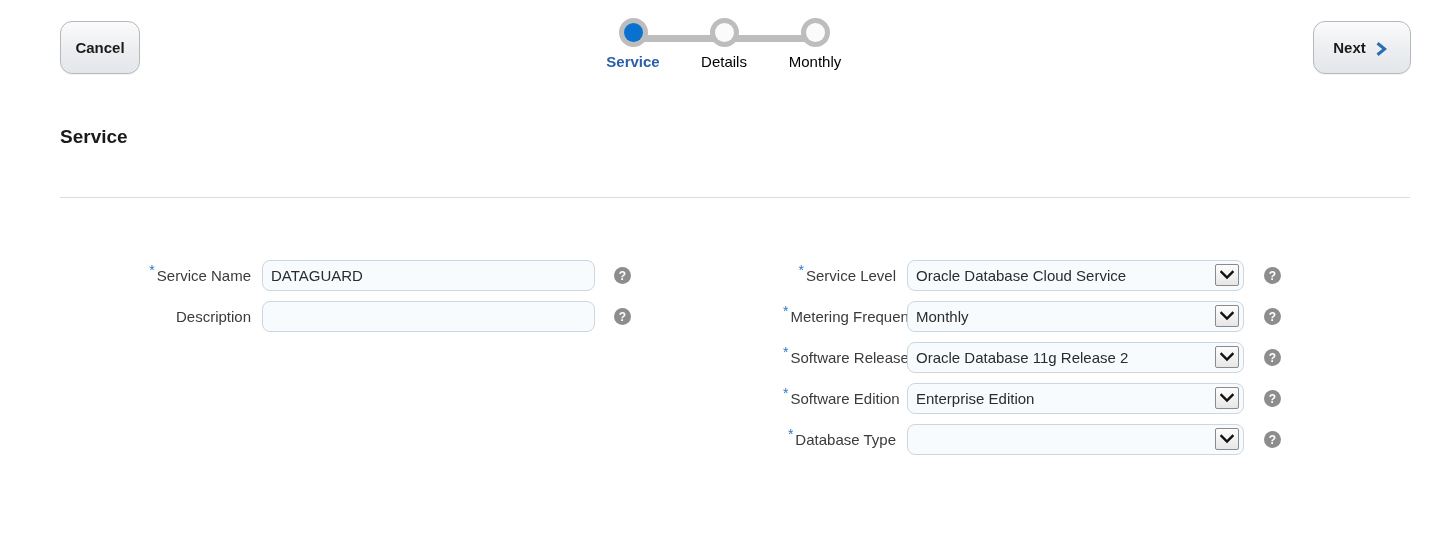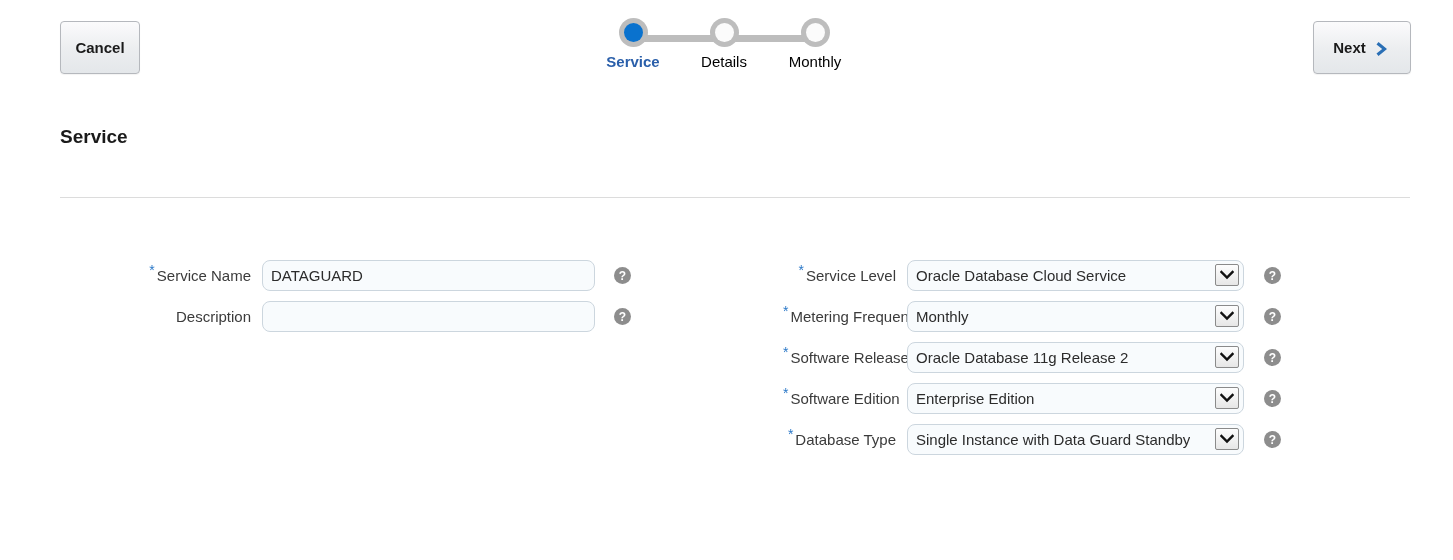--- a/index.html
+++ b/index.html
@@ -21,21 +21,21 @@
   .topbar {
     position: absolute;
     left: 0; top: 0;
     width: 1453px;
     height: 95px;
   }
   .btn {
     position: absolute;
     box-sizing: border-box;
     border: 1px solid #b5b8bd;
-    border-radius: 4px;
+    border-radius: 12px;
     background: linear-gradient(to bottom, #fbfbfc 0%, #eceef0 52%, #e4e7ea 100%);
     color: #1a1a1a;
     font-family: "Liberation Sans", sans-serif;
     font-size: 15px;
     font-weight: bold;
     display: flex;
     align-items: center;
     justify-content: center;
     cursor: pointer;
     box-shadow: 0 1px 1px rgba(0,0,0,0.05);
@@ -372,21 +372,20 @@
         </span>
       </div>
       <div class="help-icon">?</div>
     </div>
 
     <div class="frow">
       <div class="flabel">
         <span class="req">*</span><span>Database Type</span>
       </div>
       <div class="field select">
-        <span class="select-value">Single Instance with Data Guard Standby</span>
         <span class="select-arrow">
           <svg width="14" height="10" viewBox="0 0 14 10">
               <path d="M1.5 2 L7 7.5 L12.5 2" stroke="#111" stroke-width="2.4" fill="none" stroke-linecap="square"></path>
             </svg>
         </span>
       </div>
       <div class="help-icon">?</div>
     </div>
 
   </div>

